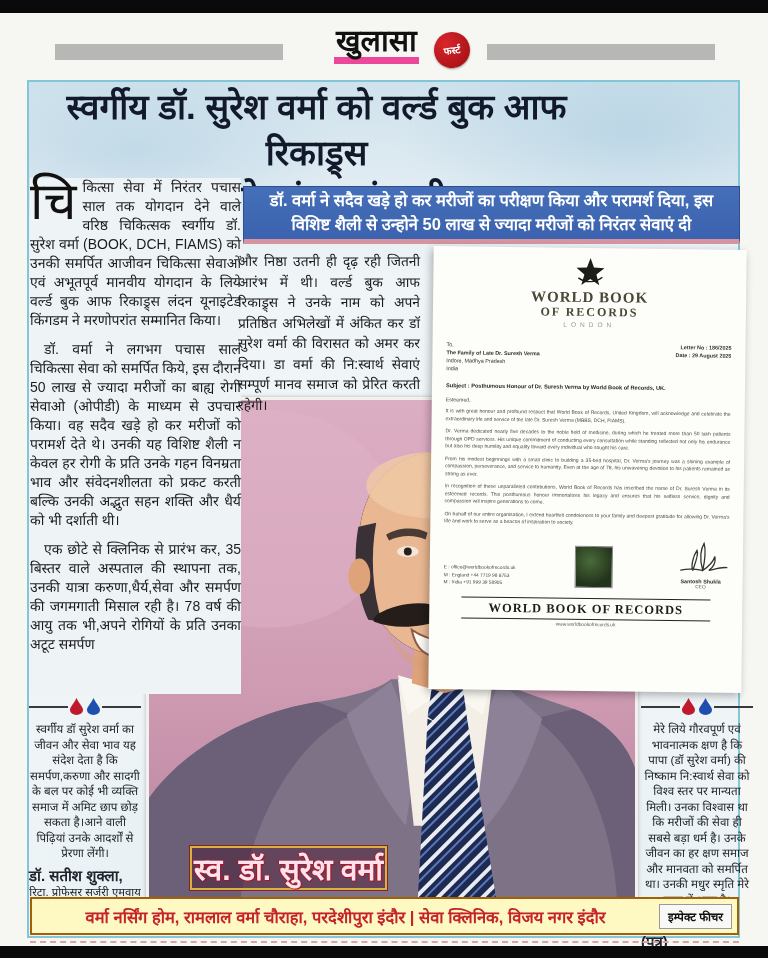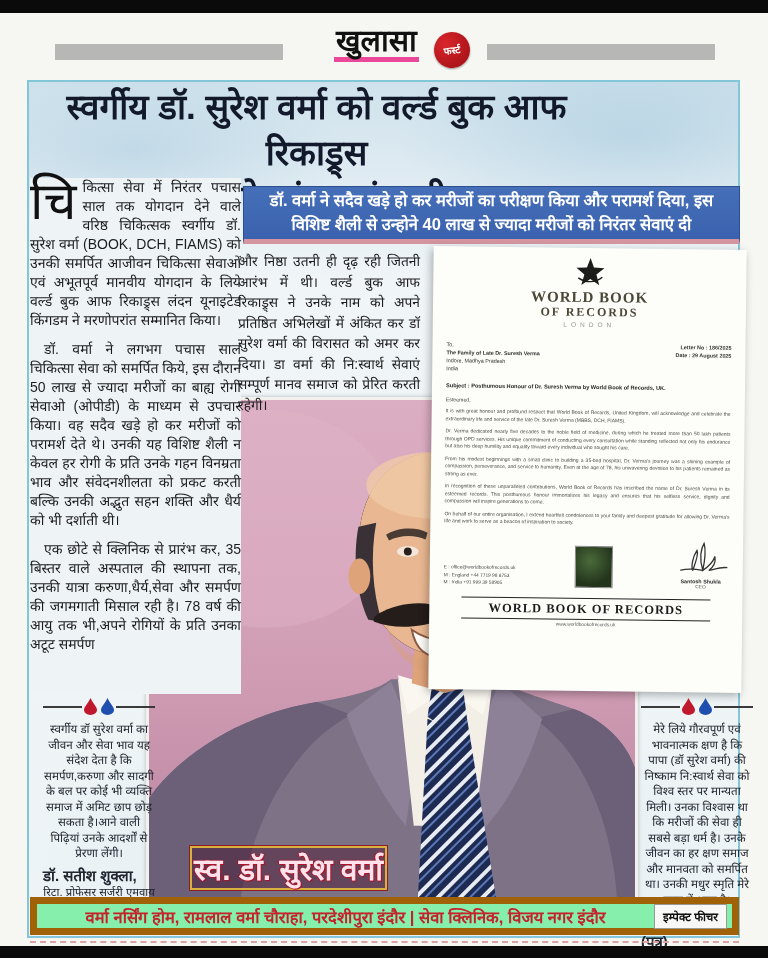--- a/index.html
+++ b/index.html
@@ -7,21 +7,21 @@
   #stage{position:relative;width:768px;height:958px;margin:0 auto;background:#f6f6f3;overflow:hidden;}
   .bar{position:absolute;left:0;width:768px;background:#0a0a0a;}
   #bar-top{top:0;height:13px;}
   #bar-bottom{top:946px;height:12px;}
 
   
   .mast-strip{position:absolute;top:44px;height:16px;background:#b7b7b5;}
   #strip-l{left:55px;width:228px;}
   #strip-r{left:487px;width:228px;}
   #logo{position:absolute;top:24px;left:334px;width:120px;height:52px;}
-  #logo .word{font-weight:bold;font-size:30px;color:#111;letter-spacing:0px;border-bottom:5px solid #ec4899;line-height:1.1;display:inline-block;padding:0 2px;}
+  #logo .word{font-weight:bold;font-size:30px;color:#111;letter-spacing:0px;border-bottom:7px solid #ec4899;line-height:1.1;display:inline-block;padding:0 2px;}
   #logo .badge{position:absolute;right:-16px;top:8px;width:36px;height:36px;border-radius:50%;background:radial-gradient(circle at 35% 30%,#d8262c,#9e0d12);color:#fff;font-size:10px;font-weight:bold;display:flex;align-items:center;justify-content:center;transform:rotate(-8deg);box-shadow:0 1px 2px rgba(0,0,0,.4);}
 
   
   #article-box{position:absolute;left:27px;top:80px;width:713px;height:858px;border:2px solid #82c6d8;box-sizing:border-box;
     background:
       radial-gradient(ellipse 300px 120px at 15% 8%, rgba(173,205,224,.55), rgba(173,205,224,0) 70%),
       radial-gradient(ellipse 340px 140px at 85% 6%, rgba(160,198,220,.5), rgba(160,198,220,0) 70%),
       radial-gradient(ellipse 500px 200px at 50% 90%, rgba(190,216,230,.35), rgba(190,216,230,0) 75%),
       linear-gradient(#cfe2ec 0px,#e4eef4 120px,#f0f5f7 200px,#eef4f6 100%);}
 
@@ -66,31 +66,31 @@
   #cert-footer{margin-top:10px;text-align:center;border-top:1.5px solid #222;border-bottom:1.5px solid #222;padding:3px 0 2px 0;margin-left:18px;margin-right:18px;}
   #cert-footer .t{font-family:"Liberation Serif","DejaVu Serif",serif;font-weight:bold;font-size:12.5px;letter-spacing:1px;color:#1d1d1d;}
   #cert-url{text-align:center;font-size:4.8px;color:#555;margin-top:2px;}
 
   
   #name-banner{position:absolute;left:190px;top:846px;width:197px;height:44px;background:rgba(72,16,40,.45);border:2px solid #d8b23c;outline:1px solid #8c1d2c;box-sizing:border-box;display:flex;align-items:center;justify-content:center;}
   #name-banner span{font-size:30px;font-weight:bold;color:#ffe3ec;text-shadow:0 0 2px #c2182e,1px 1px 0 #a51325,-1px 0 0 #a51325;}
 
   
   .quote{position:absolute;width:112px;color:#20242e;}
-  #quote-left{left:43px;top:698px;}
+  #quote-left{left:29px;top:698px;}
   #quote-right{left:641px;top:698px;width:112px;}
   .q-icon{display:flex;align-items:center;justify-content:center;margin-bottom:6px;}
   .q-icon .line{height:2px;background:#3a3a3a;flex:1;}
   .q-icon svg{margin:0 2px;}
   .q-text{font-size:11.6px;line-height:15.5px;text-align:center;}
   .q-author{font-size:15px;font-weight:bold;text-align:left;margin-top:4px;}
   .q-role{font-size:11.3px;text-align:center;line-height:14px;}
 
   
-  #footer-strip{position:absolute;left:30px;top:897px;width:709px;height:38px;background:#86efac;border:7px solid #a16207;box-sizing:border-box;display:flex;align-items:center;}
+  #footer-strip{position:absolute;left:30px;top:897px;width:709px;height:38px;background:#fef9c3;border:2px solid #a16207;box-sizing:border-box;display:flex;align-items:center;}
   #footer-address{flex:1;text-align:center;color:#c4232b;font-weight:bold;font-size:16.5px;}
   #footer-tag{background:#f8f8f6;border:1px solid #999;color:#111;font-weight:bold;font-size:11.5px;padding:4px 8px;margin-right:5px;white-space:nowrap;}
 
   #dash-line{position:absolute;left:30px;top:941px;width:709px;border-top:2px dashed #d9a3a3;}
 </style>
 </head>
 <body>
 
 <div id="stage">
 
@@ -173,21 +173,21 @@
       <path d="M298,210 C316,202 344,204 364,216 C368,219 370,222 368,224 C348,232 320,230 300,222 L298,216 Z" fill="#241d1a"></path>
 
       <path d="M266,232 C286,246 310,246 330,232 C326,252 316,260 298,260 C280,260 270,252 266,232 Z" fill="#fdfbf6" stroke="#8c5a46" stroke-width="2"></path>
 
       <path d="M240,226 C250,252 270,266 298,266 C326,266 346,252 356,226 C350,258 328,276 298,276 C268,276 246,258 240,226 Z" fill="#d79f79" opacity=".5"></path>
     </svg>
   </div>
 
   <div id="banner">
     <div>डॉ. वर्मा ने सदैव खड़े हो कर मरीजों का परीक्षण किया और परामर्श दिया, इस</div>
-    <div>विशिष्ट शैली से उन्होने 40 लाख से ज्यादा मरीजों को निरंतर सेवाएं दी</div>
+    <div>विशिष्ट शैली से उन्होने 50 लाख से ज्यादा मरीजों को निरंतर सेवाएं दी</div>
   </div>
 
   <div id="left-col">
     <p><span id="dropcap">चि</span><span>कित्सा सेवा में निरंतर पचास साल तक योगदान देने वाले वरिष्ठ चिकित्सक स्वर्गीय डॉ. सुरेश वर्मा (BOOK, DCH, FIAMS) को उनकी समर्पित आजीवन चिकित्सा सेवाओं एवं अभूतपूर्व मानवीय योगदान के लिये वर्ल्ड बुक आफ रिकाड्र्स लंदन यूनाइटेड किंगडम ने मरणोपरांत सम्मानित किया।</span></p>
     <p>डॉ. वर्मा ने लगभग पचास साल चिकित्सा सेवा को समर्पित किये, इस दौरान 50 लाख से ज्यादा मरीजों का बाह्य रोगी सेवाओ (ओपीडी) के माध्यम से उपचार किया। वह सदैव खड़े हो कर मरीजों को परामर्श देते थे। उनकी यह विशिष्ट शैली न केवल हर रोगी के प्रति उनके गहन विनम्रता भाव और संवेदनशीलता को प्रकट करती बल्कि उनकी अद्भुत सहन शक्ति और धैर्य को भी दर्शाती थी।</p>
     <p>एक छोटे से क्लिनिक से प्रारंभ कर, 35 बिस्तर वाले अस्पताल की स्थापना तक, उनकी यात्रा करुणा,धैर्य,सेवा और समर्पण की जगमगाती मिसाल रही है। 78 वर्ष की आयु तक भी,अपने रोगियों के प्रति उनका अटूट समर्पण</p>
   </div>
 
   <div id="mid-col">और निष्ठा उतनी ही दृढ़ रही जितनी आरंभ में थी। वर्ल्ड बुक आफ रिकाड्र्स ने उनके नाम को अपने प्रतिष्ठित अभिलेखों में अंकित कर डॉ सुरेश वर्मा की विरासत को अमर कर दिया। डा वर्मा की नि:स्वार्थ सेवाएं सम्पूर्ण मानव समाज को प्रेरित करती रहेगी।</div>
 

